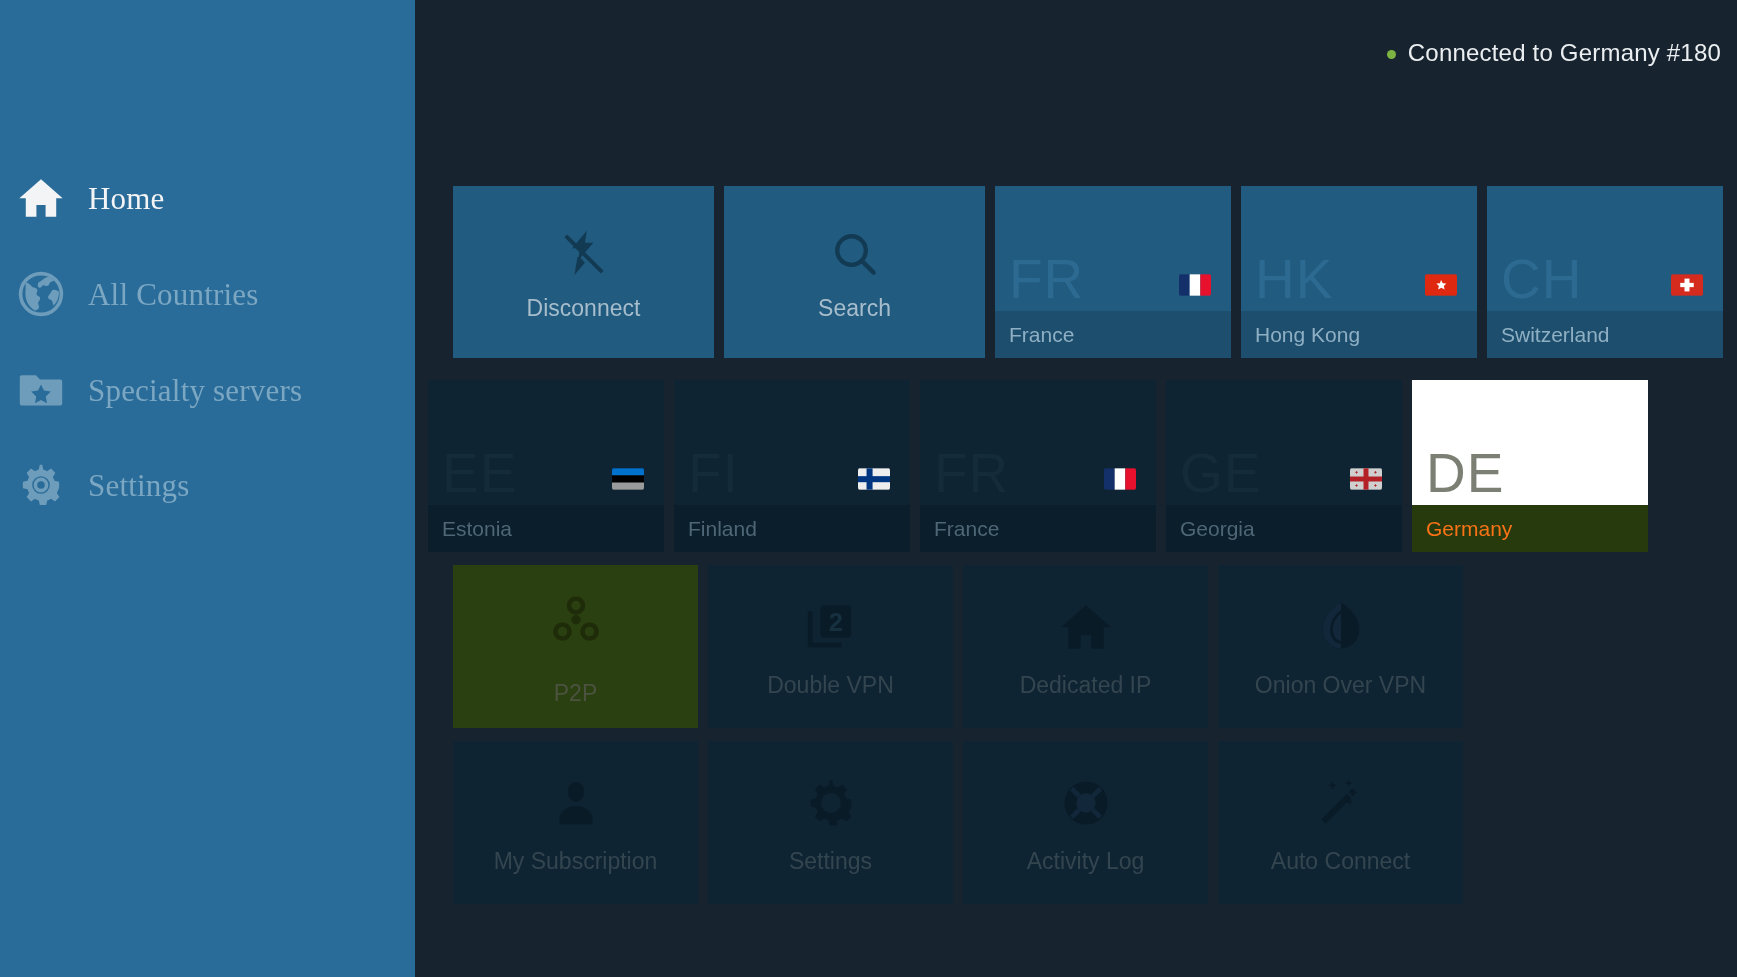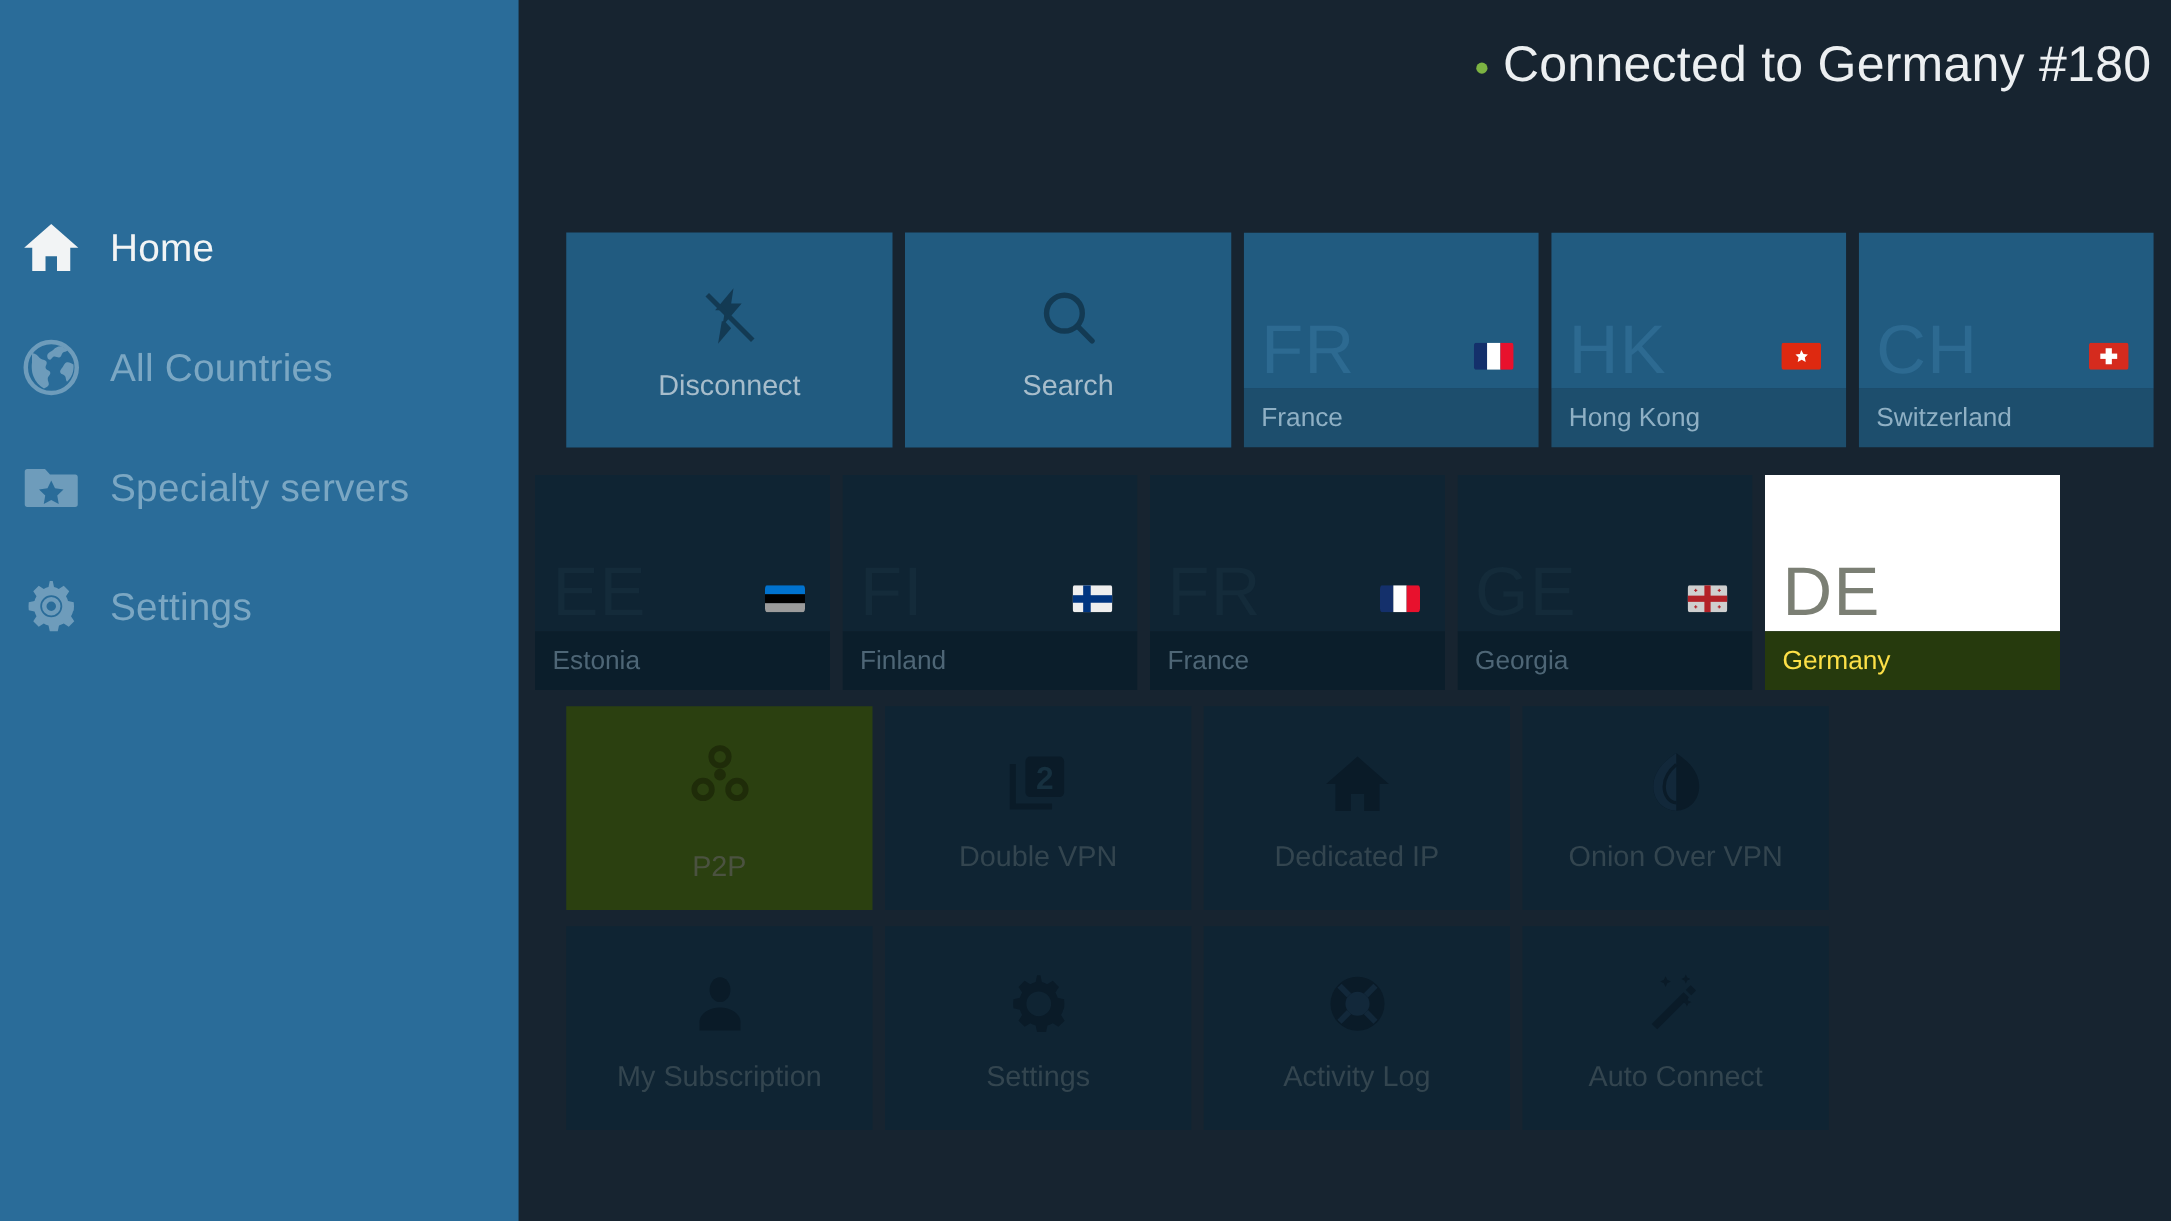--- a/index.html
+++ b/index.html
@@ -30,20 +30,21 @@
     width: 54px; height: 54px;
     display: flex; align-items: center; justify-content: center;
     flex: 0 0 54px;
   }
   .nav-icon svg { display: block; }
   .nav-label {
     margin-left: 20px;
     font-size: 31px;
     line-height: 1;
     letter-spacing: 0.2px;
+    font-family: Liberation Serif, serif;
   }
   .nav-item.active .nav-label { color: #f2f4f5; }
   .nav-item.dim .nav-label { color: #7ba7c3; }
 
   
   #main {
     flex: 1 1 auto;
     position: relative;
     background: #172430;
     overflow: hidden;
@@ -59,21 +60,21 @@
     justify-content: flex-end;
   }
   #status-dot {
     width: 9px; height: 9px;
     border-radius: 50%;
     background: #7cb342;
     margin-right: 12px;
     margin-top: 4px;
   }
   #status-text {
-    font-size: 40px;
+    font-size: 24px;
     color: #eceff1;
     letter-spacing: 0.2px;
     white-space: nowrap;
   }
 
   
   .row { position: absolute; display: flex; }
   #row-quick  { top: 186px;  left: 38px;  }
   #row-recent { top: 380px;  left: 13px;  }
   #row-spec   { top: 565px;  left: 38px;  }
@@ -154,21 +155,21 @@
   .bright .c-name { color: #8fb0c4; }
   .dim-c .c-body { background: #0f2433; }
   .dim-c .c-code { color: #142b3a; }
   .dim-c .c-foot { background: #0b1e2b; }
   .dim-c .c-name { color: #4e6676; }
 
   
   .sel-c .c-body { background: #ffffff; }
   .sel-c .c-code { color: #7b7f74; }
   .sel-c .c-foot { background: #263a0d; }
-  .sel-c .c-name { color: #fde047; }
+  .sel-c .c-name { color: #f97316; }
 
   
   .tile-spec {
     width: 245px; height: 163px;
     margin-right: 10px;
     display: flex;
     flex-direction: column;
     align-items: center;
     justify-content: center;
     background: #0f2433;

